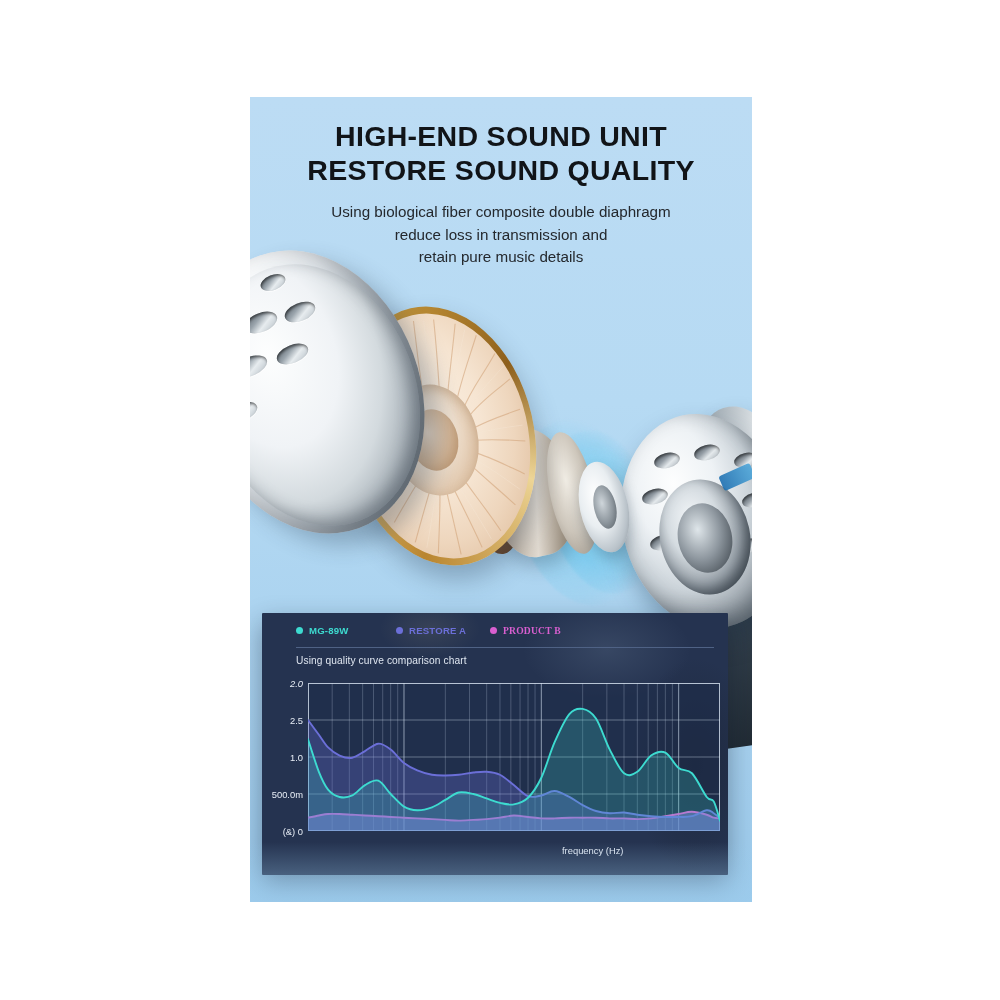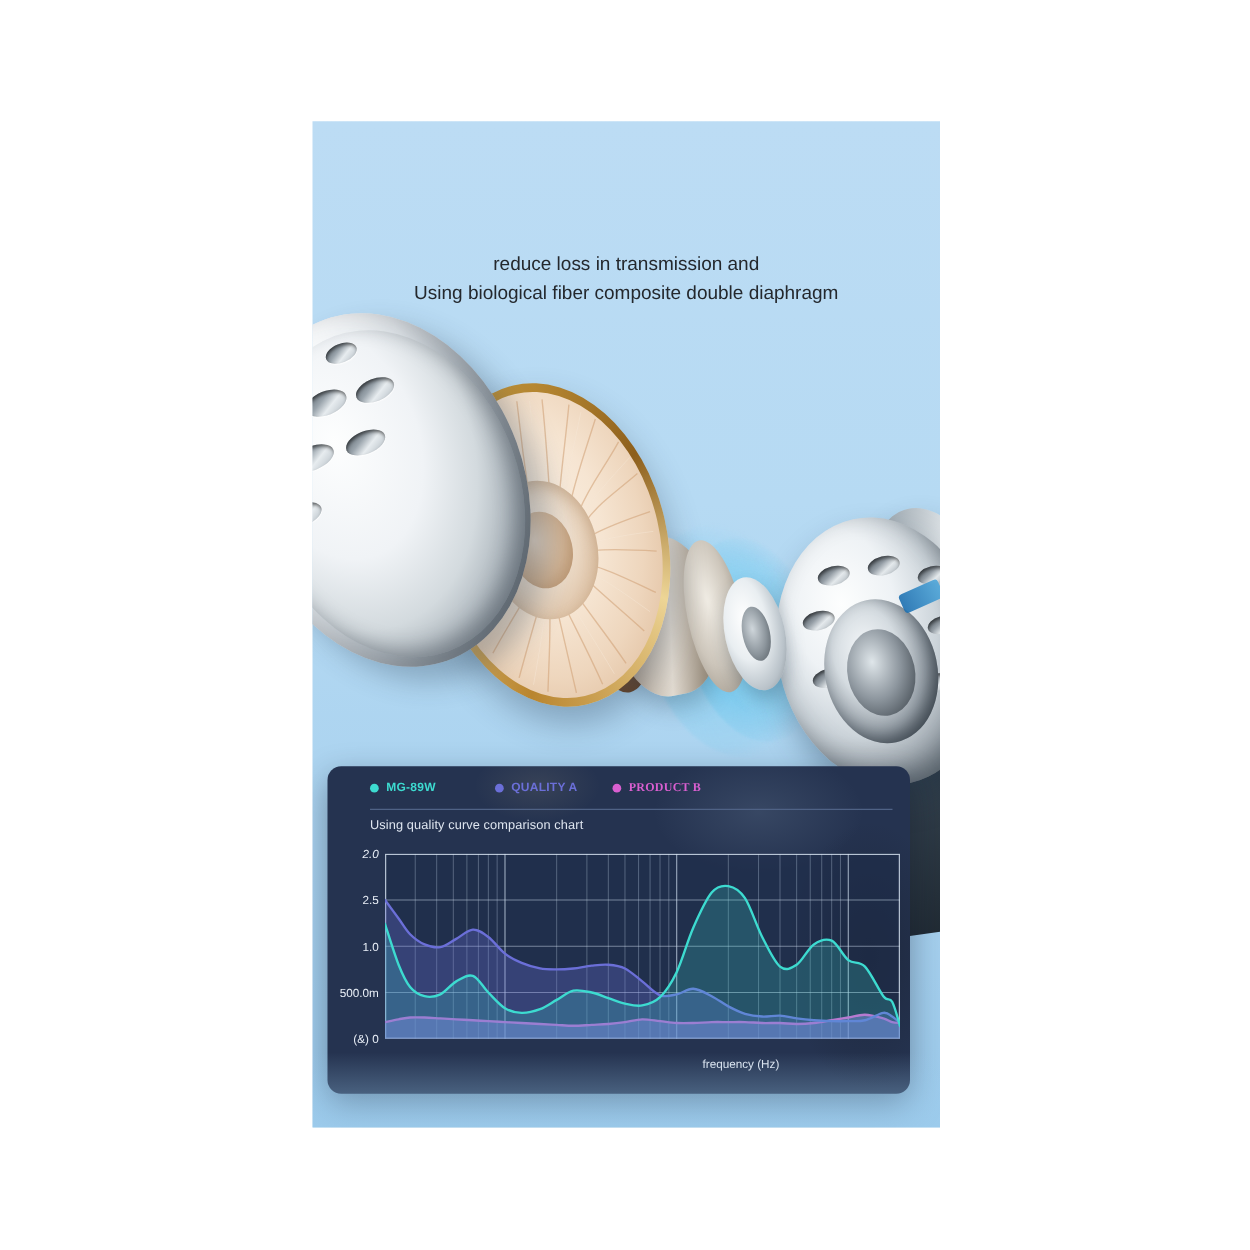--- a/index.html
+++ b/index.html
@@ -174,21 +174,21 @@
   }
   #blueAccent{
     position:absolute;left:470px;top:252px;width:34px;height:16px;
     transform:rotate(-24deg);border-radius:3px;
     background:linear-gradient(90deg,#1d6fb0,#4fa7da);opacity:.9;
   }
 
   
   #chartCard{
     position:absolute;left:12px;top:516px;width:466px;height:262px;
-    background:#253350;border-radius:11px;
+    background:#253350;border-radius:1px;
     box-shadow:0 10px 26px rgba(12,22,40,.38);
     overflow:hidden;
   }
   #chartGhost{
     position:absolute;inset:0;
     background:
       radial-gradient(ellipse 120px 70px at 74% 14%,rgba(150,175,200,.16),rgba(150,175,200,0) 70%),
       radial-gradient(ellipse 90px 150px at 93% 58%,rgba(20,26,36,.42),rgba(20,26,36,0) 72%),
       radial-gradient(ellipse 70px 40px at 36% 6%,rgba(220,200,150,.10),rgba(220,200,150,0) 72%);
     pointer-events:none;
@@ -219,24 +219,29 @@
   #bottomFade{position:absolute;left:0;bottom:0;width:502px;height:60px;
     background:linear-gradient(180deg,rgba(156,203,236,0) 0%,rgba(156,203,236,.55) 100%);}
 </style>
 </head>
 <body>
 
 <div id="stage">
 
   <div id="promo">
 
+    <div id="headline">
+      <div class="h-line">HIGH-END SOUND UNIT</div>
+      <div class="h-line">RESTORE SOUND QUALITY</div>
+    </div>
 
     <div id="subcopy">
+      <span class="s-line">Using biological fiber composite double diaphragm</span>
       <span class="s-line">reduce loss in transmission and</span>
-      <span class="s-line">Using biological fiber composite double diaphragm</span>
+      <span class="s-line">retain pure music details</span>
     </div>
 
     <div id="art">
       <div class="halo" id="halo1"></div>
       <div class="halo" id="halo2"></div>
       <div class="halo" id="halo3"></div>
 
       <div id="rightBack"></div>
       <div id="darkEdge"></div>
       <div id="navyBlock"></div>
@@ -315,21 +320,21 @@
     <div id="chartCard">
       <div id="chartGhost"></div>
 
       <div id="legend">
         <div class="lg" id="lg0" style="color: rgb(61, 219, 208);">
           <span class="lgdot" style="background: rgb(61, 219, 208);"></span>
           <span>MG-89W</span>
         </div>
         <div class="lg" id="lg1" style="color: rgb(107, 111, 216);">
           <span class="lgdot" style="background: rgb(107, 111, 216);"></span>
-          <span>QUALITY A</span>
+          <span>RESTORE A</span>
         </div>
         <div class="lg" id="lg2" style="color: rgb(217, 95, 208); font-family: Liberation Serif, serif;">
           <span class="lgdot" style="background: rgb(217, 95, 208);"></span>
           <span>PRODUCT B</span>
         </div>
       </div>
 
       <div id="divider"></div>
 
       <div id="chartTitle">Using quality curve comparison chart</div>

